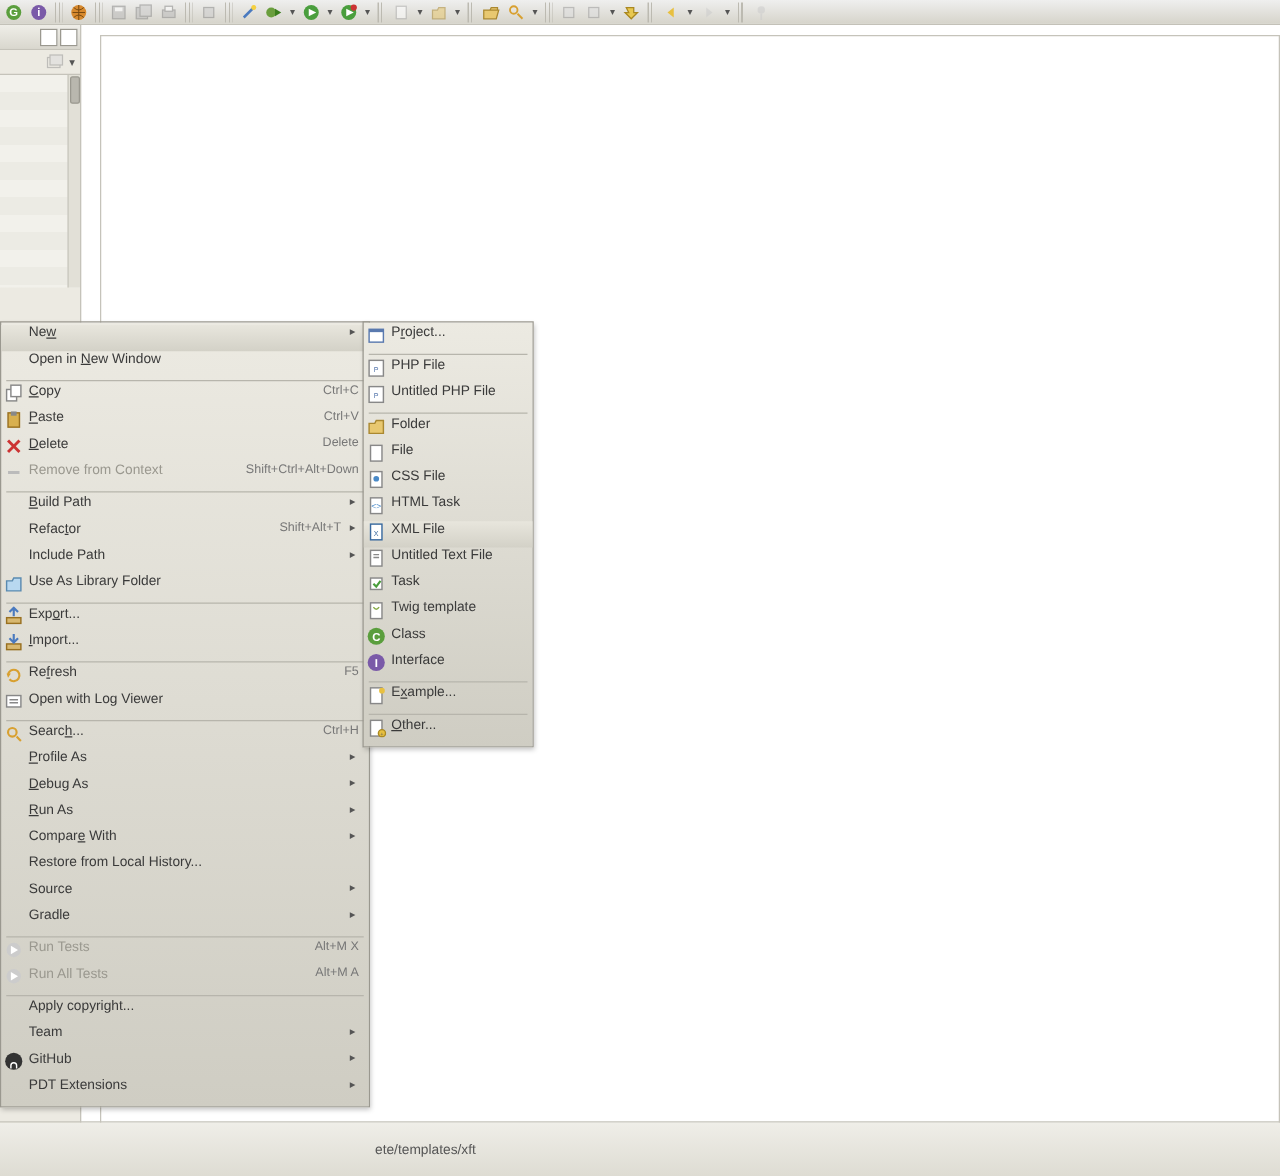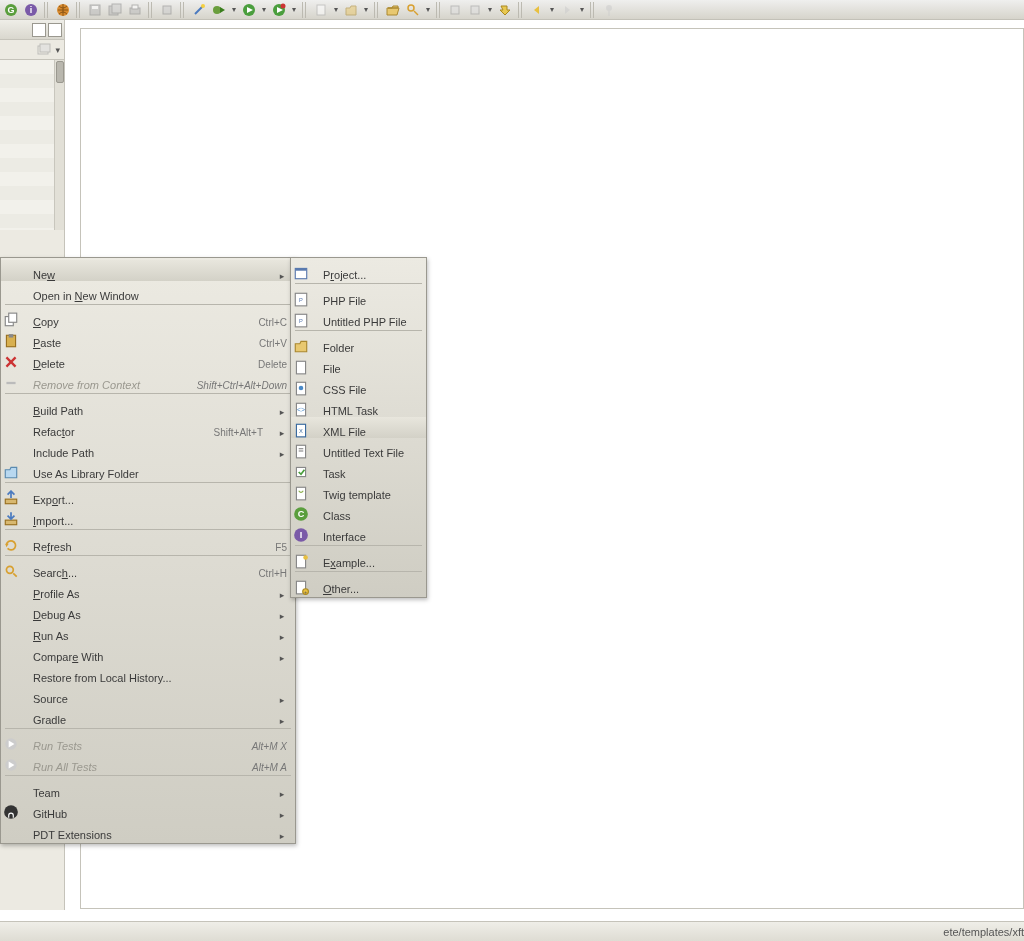--- a/index.html
+++ b/index.html
@@ -64,45 +64,44 @@
   .side-scroll-thumb{width:8px;height:22px;background:#b9b7ae;border:1px solid #9a988f;border-radius:2px;margin:1px auto;}
 
   
   .editor {
     position:absolute;left:80px;top:28px;right:0;bottom:32px;
     background:#fff;border:1px solid #c5c3ba;
   }
 
   
   .status {
-    position:absolute;left:0;right:0;bottom:0;height:20px;
+    position:absolute;left:0;right:0;bottom:0;height:44px;
     background:linear-gradient(#efeee8,#dedcd3);
     border-top:1px solid #c5c3ba;
     display:flex;align-items:center;padding-left:300px;
     color:#555;
-    justify-content:flex-end;
   }
 
   
   .menu {
     position:absolute;
     background:linear-gradient(#eceae2,#cfcdc3);
     border:1px solid #9a988f;
     box-shadow:1px 2px 4px rgba(0,0,0,.25);
     padding:2px 0;
   }
   .menu-item {
-    display:flex;align-items:flex-end;
+    display:flex;align-items:flex-start;
     height:21px;
     padding:0 8px 0 2px;
-    gap:14px;
+    gap:4px;
     position:relative;
   }
   .menu-item.highlight{background:linear-gradient(#e8e6dd,#d3d1c7);}
-  .menu-item.disabled{color:#9a988f;font-style:italic;}
+  .menu-item.disabled{color:#9a988f;}
   .mi-icon{width:16px;height:16px;display:flex;align-items:center;justify-content:center;flex:0 0 16px;}
   .mi-label{flex:1 1 auto;white-space:nowrap;}
   .mi-accel{color:#777;font-size:10px;padding-left:12px;}
   .mi-sub{font-size:9px;color:#555;width:10px;text-align:center;}
   .menu-sep{height:1px;background:#b7b5ac;margin:2px 4px;}
   .underline{text-decoration:underline;}
 
   .ctx-main{left:0;top:257px;width:296px;}
   .ctx-sub{left:290px;top:257px;width:137px;}
 
@@ -398,20 +397,28 @@
     <div class="menu-sep"></div>
     <div class="menu-item">
       <span class="mi-icon">
         <svg viewBox="0 0 14 14">
           <use href="#svg-refresh"></use>
         </svg>
       </span>
       <span class="mi-label">Re<span class="underline">f</span>resh</span>
       <span class="mi-accel">F5</span>
     </div>
+    <div class="menu-item">
+      <span class="mi-icon">
+        <svg viewBox="0 0 14 14">
+          <use href="#svg-logview"></use>
+        </svg>
+      </span>
+      <span class="mi-label">Open with Log Viewer</span>
+    </div>
     <div class="menu-sep"></div>
     <div class="menu-item">
       <span class="mi-icon">
         <svg viewBox="0 0 14 14">
           <use href="#svg-search"></use>
         </svg>
       </span>
       <span class="mi-label">Searc<span class="underline">h</span>...</span>
       <span class="mi-accel">Ctrl+H</span>
     </div>
@@ -462,20 +469,24 @@
     <div class="menu-item disabled">
       <span class="mi-icon">
         <svg viewBox="0 0 14 14">
           <use href="#svg-runtest"></use>
         </svg>
       </span>
       <span class="mi-label">Run All Tests</span>
       <span class="mi-accel">Alt+M A</span>
     </div>
     <div class="menu-sep"></div>
+    <div class="menu-item">
+      <span class="mi-icon"></span>
+      <span class="mi-label">Apply copyright...</span>
+    </div>
     <div class="menu-item">
       <span class="mi-icon"></span>
       <span class="mi-label">Team</span>
       <span class="mi-sub">▸</span>
     </div>
     <div class="menu-item">
       <span class="mi-icon">
         <svg viewBox="0 0 14 14">
           <use href="#svg-github"></use>
         </svg>

